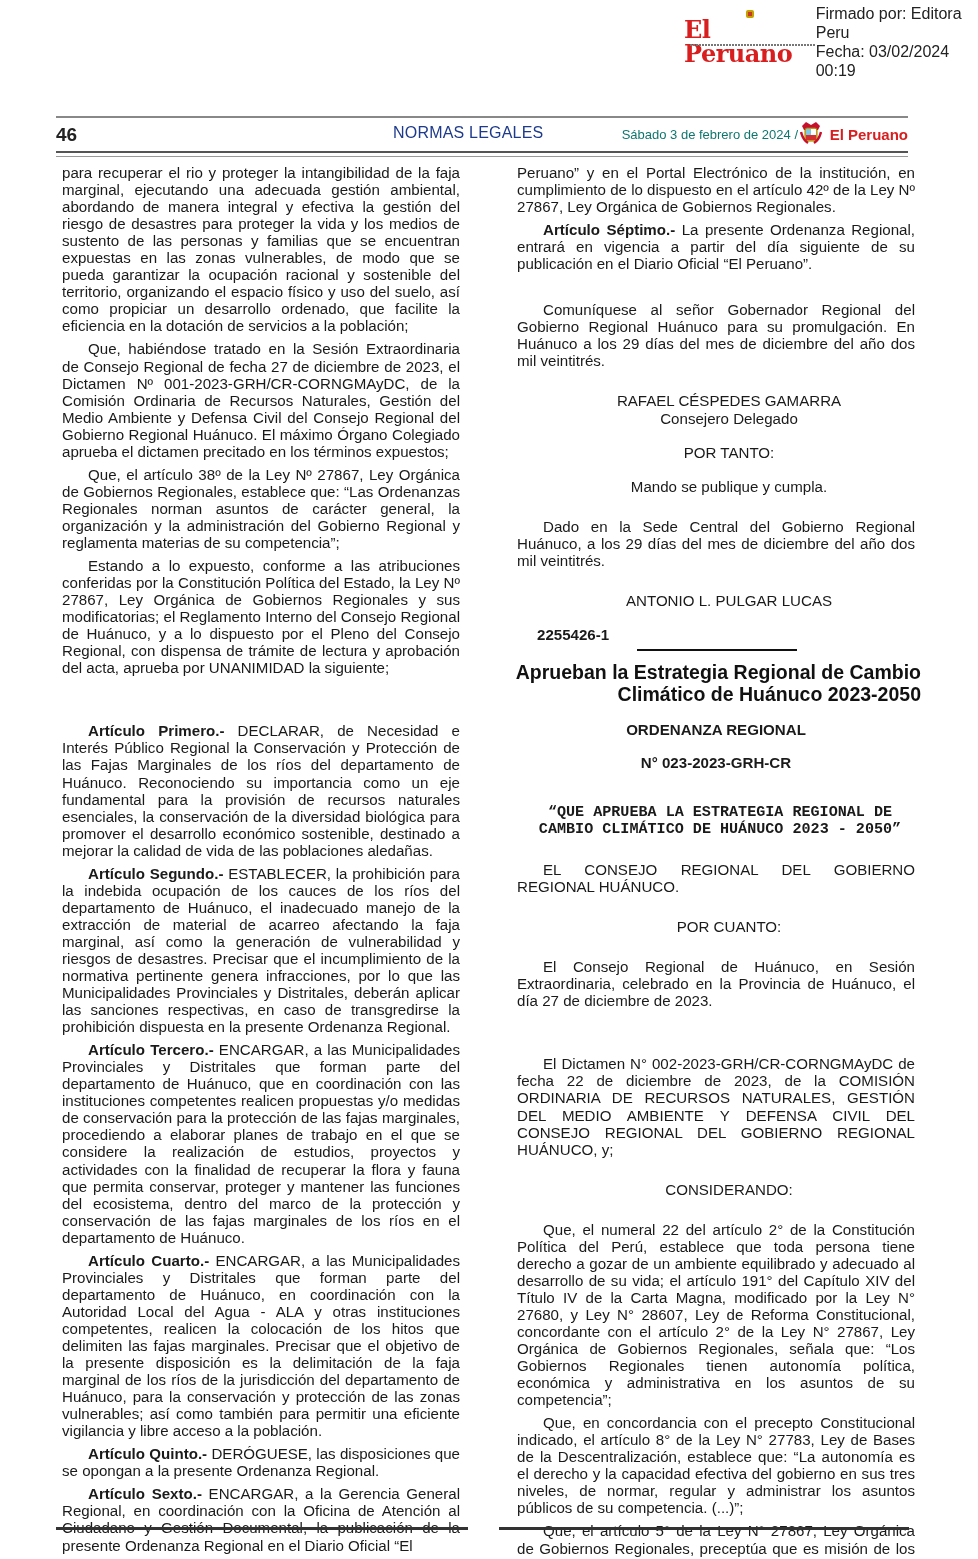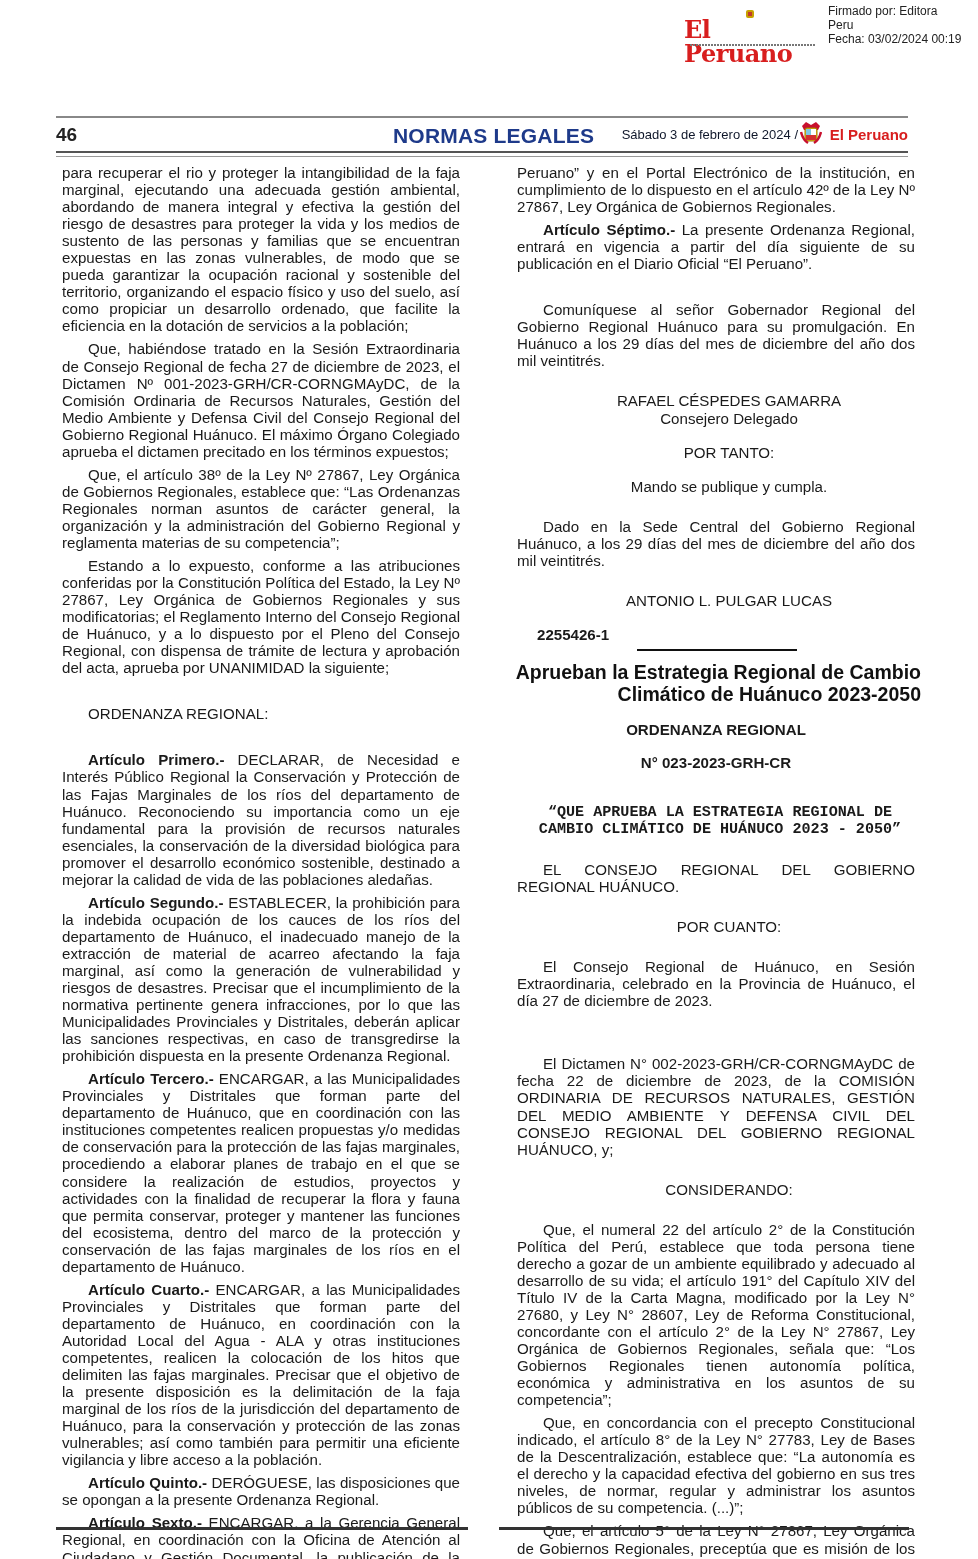--- a/index.html
+++ b/index.html
@@ -3,26 +3,26 @@
 <meta charset="utf-8">
 <style>
   html, body { margin: 0; padding: 0; background: #ffffff; }
   body { width: 978px; height: 1559px; position: relative; overflow: hidden; font-family: "Liberation Sans", sans-serif; color: #1a1a1a; }
   .signature { position: absolute; top: 4px; left: 684px; display: flex; align-items: flex-start; }
   .sig-logo { position: relative; width: 140px; height: 40px; }
   .sig-logo .crest { position: absolute; left: 62px; top: 6px; width: 8px; height: 8px; background: #c8a000; border-radius: 2px; }
   .sig-logo .crest::after { content: ""; position: absolute; left: 2px; top: 2px; width: 4px; height: 4px; background: #c0392b; }
   .sig-logo .name { position: absolute; left: 0; top: 14px; font-family: "DejaVu Serif", serif; font-weight: bold; font-size: 24px; color: #d81e1e; letter-spacing: -0.5px; line-height: 24px; }
   .sig-logo .tagline { position: absolute; left: 6px; top: 40px; width: 125px; height: 2px; background: repeating-linear-gradient(90deg, #777 0 2px, transparent 2px 3px); }
-  .sig-text { margin-left: 4px; font-size: 12px; line-height: 14px; color: #222; white-space: pre-line; }
+  .sig-text { margin-left: 4px; font-size: 16px; line-height: 19px; color: #222; white-space: pre-line; }
   .header-rule-top { position: absolute; left: 56px; top: 116px; width: 852px; height: 2px; background: #888; }
   .header { position: absolute; left: 56px; top: 120px; width: 852px; height: 28px; }
   .page-num { position: absolute; left: 0; top: 4px; font-size: 19px; font-weight: 900; color: #222; }
-  .section-title { position: absolute; left: 337px; top: 4px; font-size: 21px; font-weight: 700; color: #1e3a8a; letter-spacing: 0.2px; }
-  .date-line { position: absolute; right: 110px; top: 7px; font-size: 13px; color: #0f172a; }
+  .section-title { position: absolute; left: 337px; top: 4px; font-size: 16px; font-weight: 400; color: #1e3a8a; letter-spacing: 0.2px; }
+  .date-line { position: absolute; right: 110px; top: 7px; font-size: 13px; color: #0f766e; }
   .coa { position: absolute; right: 86px; top: 0px; width: 22px; height: 25px; }
   .header-brand { position: absolute; right: 0; top: 6px; font-size: 15px; font-weight: bold; color: #d81e1e; }
   .header-rule-bot { position: absolute; left: 56px; top: 151px; width: 852px; height: 3px; border-top: 2px solid #555; border-bottom: 1px solid #999; }
   .col { position: absolute; top: 158px; width: 410px; font-size: 15.1px; line-height: 17.05px; text-align: justify; }
   .col.left { left: 56px; }
   .col.right { left: 511px; }
   .p { margin: 6px; text-indent: 26px; }
   .gap { height: 17px; }
   .b { font-weight: bold; }
   .noind { text-indent: 0; }
@@ -65,21 +65,20 @@
   <span class="header-brand">El Peruano</span>
 </div>
 <div class="header-rule-bot"></div>
 
 <div class="col left">
   <p class="p noind">para recuperar el rio y proteger la intangibilidad de la faja marginal, ejecutando una adecuada gestión ambiental, abordando de manera integral y efectiva la gestión del riesgo de desastres para proteger la vida y los medios de sustento de las personas y familias que se encuentran expuestas en las zonas vulnerables, de modo que se pueda garantizar la ocupación racional y sostenible del territorio, organizando el espacio físico y uso del suelo, así como propiciar un desarrollo ordenado, que facilite la eficiencia en la dotación de servicios a la población;</p>
   <p class="p">Que, habiéndose tratado en la Sesión Extraordinaria de Consejo Regional de fecha 27 de diciembre de 2023, el Dictamen Nº 001-2023-GRH/CR-CORNGMAyDC, de la Comisión Ordinaria de Recursos Naturales, Gestión del Medio Ambiente y Defensa Civil del Consejo Regional del Gobierno Regional Huánuco. El máximo Órgano Colegiado aprueba el dictamen precitado en los términos expuestos;</p>
   <p class="p">Que, el artículo 38º de la Ley Nº 27867, Ley Orgánica de Gobiernos Regionales, establece que: “Las Ordenanzas Regionales norman asuntos de carácter general, la organización y la administración del Gobierno Regional y reglamenta materias de su competencia”;</p>
   <p class="p">Estando a lo expuesto, conforme a las atribuciones conferidas por la Constitución Política del Estado, la Ley Nº 27867, Ley Orgánica de Gobiernos Regionales y sus modificatorias; el Reglamento Interno del Consejo Regional de Huánuco, y a lo dispuesto por el Pleno del Consejo Regional, con dispensa de trámite de lectura y aprobación del acta, aprueba por UNANIMIDAD la siguiente;</p>
   <div class="gap"></div>
-  <p class="p">ORDENANZA REGIONAL:</p>
   <div class="gap"></div>
   <p class="p"><span class="b">Artículo Primero.-</span><span> DECLARAR, de Necesidad e Interés Público Regional la Conservación y Protección de las Fajas Marginales de los ríos del departamento de Huánuco. Reconociendo su importancia como un eje fundamental para la provisión de recursos naturales esenciales, la conservación de la diversidad biológica para promover el desarrollo económico sostenible, destinado a mejorar la calidad de vida de las poblaciones aledañas.</span></p>
   <p class="p"><span class="b">Artículo Segundo.-</span><span> ESTABLECER, la prohibición para la indebida ocupación de los cauces de los ríos del departamento de Huánuco, el inadecuado manejo de la extracción de material de acarreo afectando la faja marginal, así como la generación de vulnerabilidad y riesgos de desastres. Precisar que el incumplimiento de la normativa pertinente genera infracciones, por lo que las Municipalidades Provinciales y Distritales, deberán aplicar las sanciones respectivas, en caso de transgredirse la prohibición dispuesta en la presente Ordenanza Regional.</span></p>
   <p class="p"><span class="b">Artículo Tercero.-</span><span> ENCARGAR, a las Municipalidades Provinciales y Distritales que forman parte del departamento de Huánuco, que en coordinación con las instituciones competentes realicen propuestas y/o medidas de conservación para la protección de las fajas marginales, procediendo a elaborar planes de trabajo en el que se considere la realización de estudios, proyectos y actividades con la finalidad de recuperar la flora y fauna que permita conservar, proteger y mantener las funciones del ecosistema, dentro del marco de la protección y conservación de las fajas marginales de los ríos en el departamento de Huánuco.</span></p>
   <p class="p"><span class="b">Artículo Cuarto.-</span><span> ENCARGAR, a las Municipalidades Provinciales y Distritales que forman parte del departamento de Huánuco, en coordinación con la Autoridad Local del Agua - ALA y otras instituciones competentes, realicen la colocación de los hitos que delimiten las fajas marginales. Precisar que el objetivo de la presente disposición es la delimitación de la faja marginal de los ríos de la jurisdicción del departamento de Huánuco, para la conservación y protección de las zonas vulnerables; así como también para permitir una eficiente vigilancia y libre acceso a la población.</span></p>
   <p class="p"><span class="b">Artículo Quinto.-</span><span> DERÓGUESE, las disposiciones que se opongan a la presente Ordenanza Regional.</span></p>
   <p class="p"><span class="b">Artículo Sexto.-</span><span> ENCARGAR, a la Gerencia General Regional, en coordinación con la Oficina de Atención al Ciudadano y Gestión Documental, la publicación de la presente Ordenanza Regional en el Diario Oficial “El</span></p>
 </div>
 
 <div class="col right">

